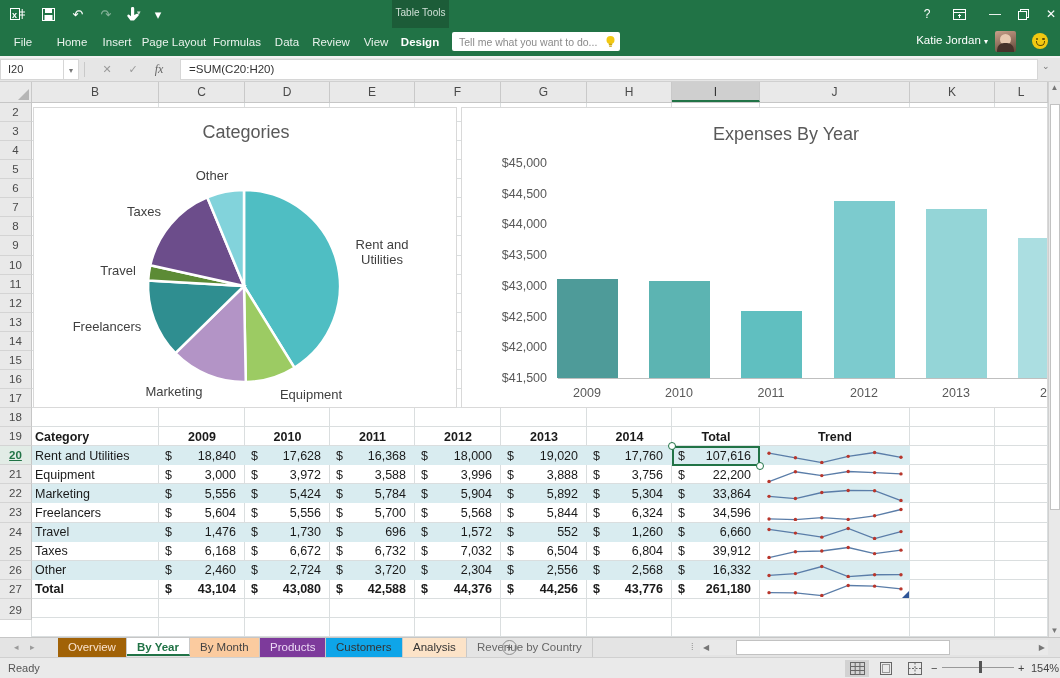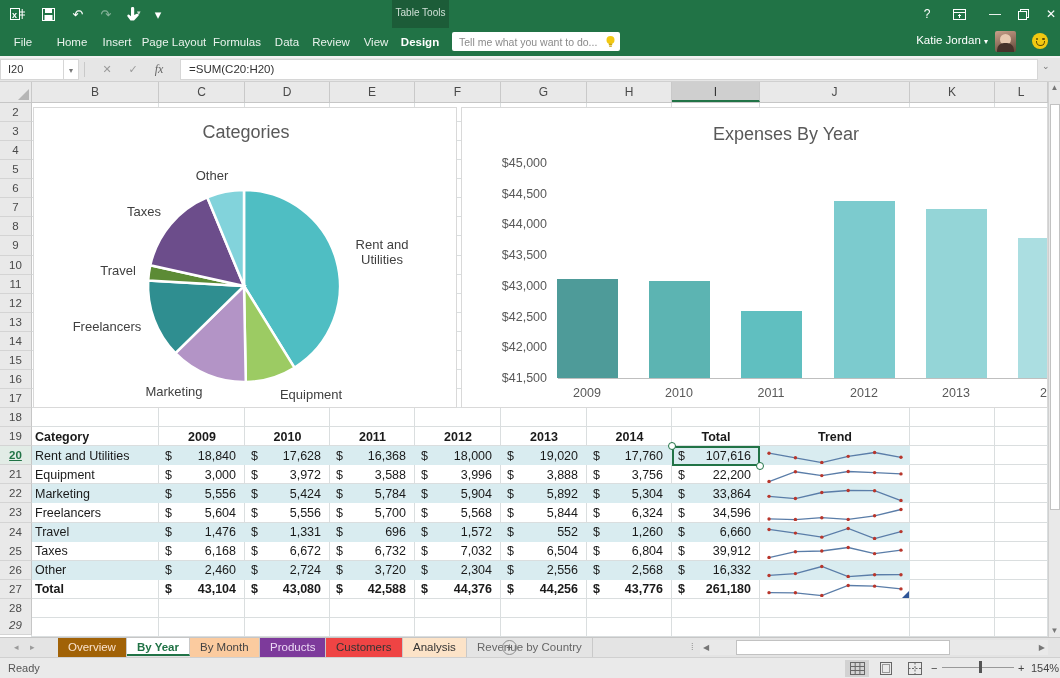--- a/index.html
+++ b/index.html
@@ -277,21 +277,21 @@
         <div class="rowhead" style="top: 324.19px; height: 19.07px; line-height: 18.07px;">19</div>
         <div class="rowhead sel" style="top: 343.26px; height: 19.07px; line-height: 18.07px;">20</div>
         <div class="rowhead" style="top: 362.33px; height: 19.07px; line-height: 18.07px;">21</div>
         <div class="rowhead" style="top: 381.4px; height: 19.07px; line-height: 18.07px;">22</div>
         <div class="rowhead" style="top: 400.47px; height: 19.07px; line-height: 18.07px;">23</div>
         <div class="rowhead" style="top: 419.54px; height: 37px; line-height: 18.07px;">24</div>
         <div class="rowhead" style="top: 438.61px; height: 19.07px; line-height: 18.07px;">25</div>
         <div class="rowhead" style="top: 457.68px; height: 19.07px; line-height: 18.07px;">26</div>
         <div class="rowhead" style="top: 476.75px; height: 19.07px; line-height: 18.07px;">27</div>
         <div class="rowhead" style="top: 495.82px; height: 19.07px; line-height: 18.07px;">28</div>
-        <div class="rowhead" style="top: 513px; height: 19.07px; line-height: 18.07px; font-style: italic;">29</div>
+        <div class="rowhead" style="top: 498px; height: 19.07px; line-height: 18.07px;">29</div>
       </div>
     <div id="tablearea">
         <div style="position: absolute; left: 0px; top: 324.19px; width: 910px; height: 19.07px;">
           <div class="tcell hdr" style="left: 32px; top: 0px; width: 127px; height: 19.07px; padding-left: 3px;">Category</div>
           <div class="tcell hdr center" style="left: 159px; top: 0px; width: 86px; height: 19.07px;">2009</div>
           <div class="tcell hdr center" style="left: 245px; top: 0px; width: 85px; height: 19.07px;">2010</div>
           <div class="tcell hdr center" style="left: 330px; top: 0px; width: 85px; height: 19.07px;">2011</div>
           <div class="tcell hdr center" style="left: 415px; top: 0px; width: 86px; height: 19.07px;">2012</div>
           <div class="tcell hdr center" style="left: 501px; top: 0px; width: 86px; height: 19.07px;">2013</div>
           <div class="tcell hdr center" style="left: 587px; top: 0px; width: 85px; height: 19.07px;">2014</div>
@@ -470,21 +470,21 @@
         </div>
         <div style="position: absolute; left: 0px; top: 419.54px; width: 910px; height: 19.07px;">
           <div class="stripe" style="left: 32px; top: 0px; width: 878px; height: 19.07px;"></div>
           <div class="tcell" style="left: 32px; top: 0px; width: 127px; height: 19.07px; padding-left: 3px;">Travel</div>
           <div class="tcell money" style="left: 159px; top: 0px; width: 86px; height: 19.07px;">
             <div>$</div>
             <div>1,476</div>
           </div>
           <div class="tcell money" style="left: 245px; top: 0px; width: 85px; height: 19.07px;">
             <div>$</div>
-            <div>1,331</div>
+            <div>1,730</div>
           </div>
           <div class="tcell money" style="left: 330px; top: 0px; width: 85px; height: 19.07px;">
             <div>$</div>
             <div>696</div>
           </div>
           <div class="tcell money" style="left: 415px; top: 0px; width: 86px; height: 19.07px;">
             <div>$</div>
             <div>1,572</div>
           </div>
           <div class="tcell money" style="left: 501px; top: 0px; width: 86px; height: 19.07px;">
@@ -691,21 +691,21 @@
   </div>
 
   <div class="sheetbar">
     <div class="navarr" style="left:14px;">◂</div>
     <div class="navarr" style="left:30px;">▸</div>
     <div id="sheettabs">
         <div class="stab" style="left: 58px; background: #a16207; color: rgb(251, 227, 206);">Overview</div>
         <div class="stab active" style="left: 127px; background: rgb(255, 255, 255); color: rgb(33, 115, 70); height: 18px;">By Year</div>
         <div class="stab" style="left: 190px; background: rgb(251, 203, 159); color: rgb(68, 68, 68);">By Month</div>
         <div class="stab" style="left: 260px; background: rgb(125, 58, 155); color: rgb(236, 217, 245);">Products</div>
-        <div class="stab" style="left: 326px; background: #ef4444; color: rgb(51, 51, 51);">Customers</div>
+        <div class="stab" style="left: 326px; background: #0ea5e9; color: rgb(51, 51, 51);">Customers</div>
         <div class="stab" style="left: 403px; background: rgb(252, 227, 200); color: rgb(51, 51, 51);">Analysis</div>
         <div class="stab" style="left: 467px; background: rgb(228, 228, 228); color: rgb(102, 102, 102);">Revenue by Country</div>
       </div>
     <div class="addsheet" style="left:502px;">+</div>
     <div class="abs" style="left:691px;top:4px;font-size:9px;color:#888;">⁞</div>
     <div class="hscroll" style="left:700px;width:348px;background:#e9e9e9;">
       <div class="scrbtn" style="left:3px;">◀</div>
       <div class="hthumb" style="left:36px;width:214px;"></div>
       <div class="scrbtn" style="right:3px;">▶</div>
     </div>

